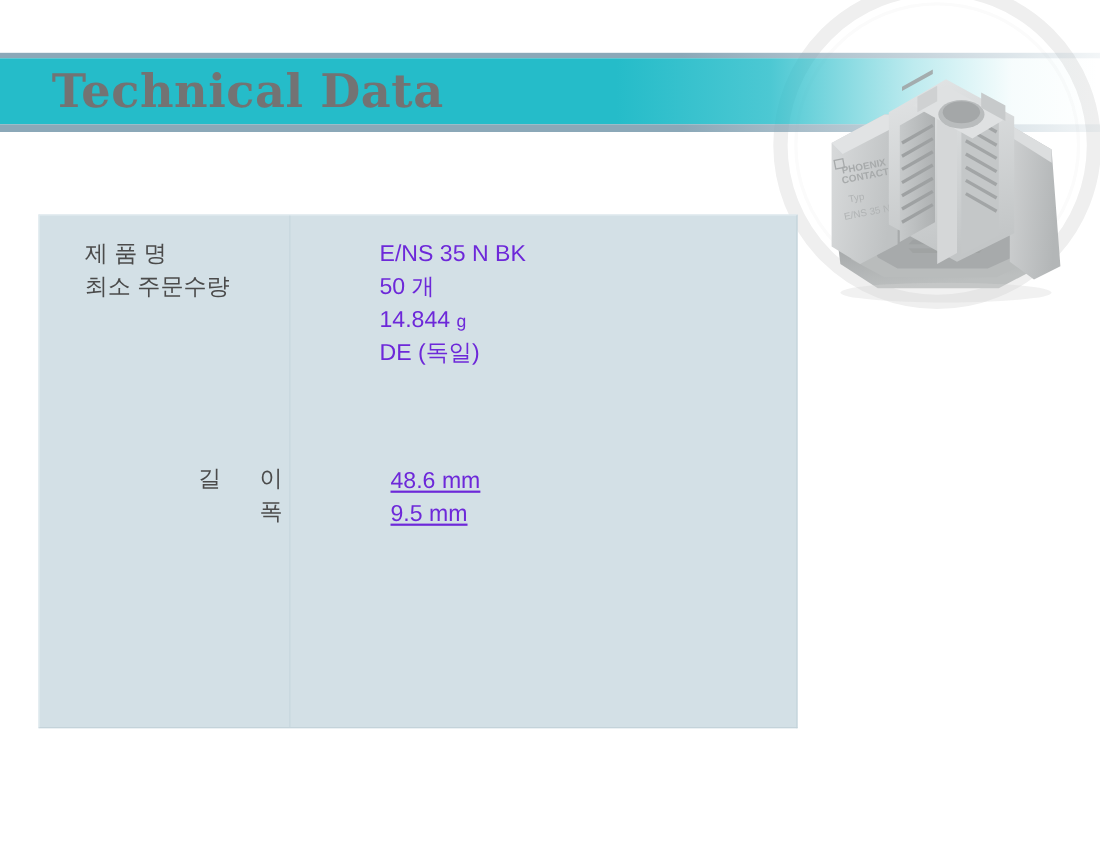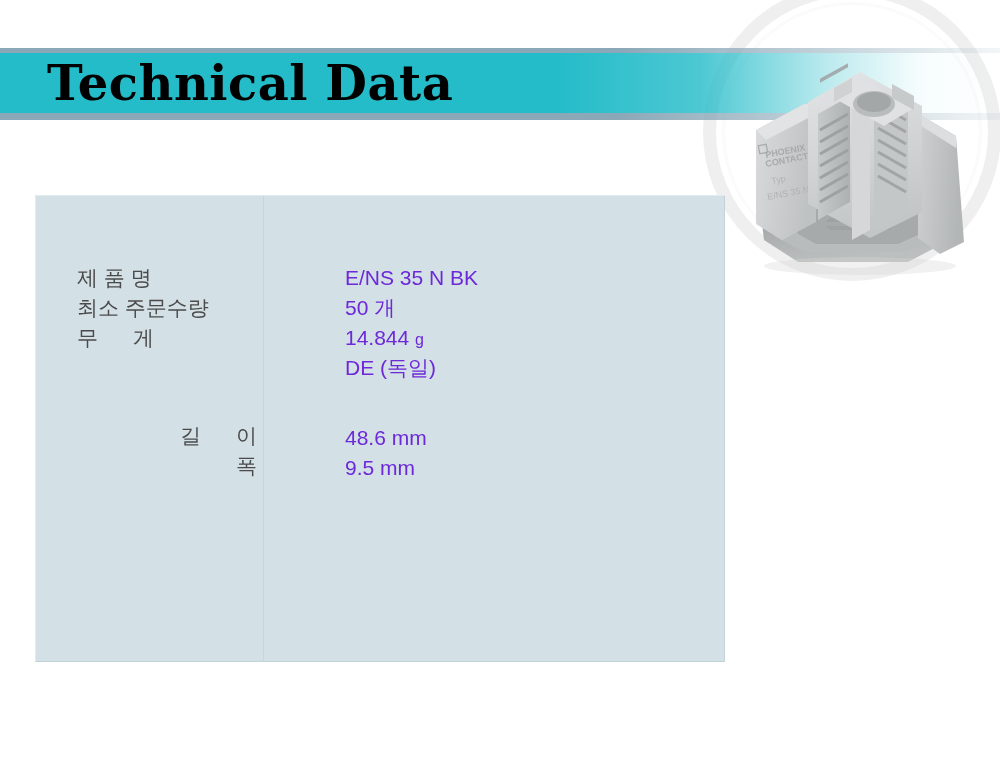--- a/index.html
+++ b/index.html
@@ -77,23 +77,23 @@
     width: 100%;
     height: 7px;
     background: linear-gradient(to right, #8ba8b8 0%, #8ba8b8 62%, rgba(139,168,184,0.10) 100%);
   }
   #page-title {
     position: absolute;
     left: 47px;
     top: 8px;
     font-family: "DejaVu Serif", serif;
     font-weight: bold;
-    font-size: 48px;
+    font-size: 42px;
     line-height: 54px;
-    color: #000000;
+    color: #737373;
     letter-spacing: 0.5px;
     white-space: nowrap;
     z-index: 2;
   }
 
   
   #product-photo {
     position: absolute;
     left: 742px;
     top: 52px;
@@ -125,21 +125,21 @@
     width: 1px;
     height: 100%;
     background: #c6d6dd;
   }
 
   .data-group {
     position: absolute;
     left: 0;
     width: 100%;
   }
-  #group-identity { top: 20px; margin-top: 47px; }
+  #group-identity { top: 20px; }
   #group-dimensions { top: 225px; text-align: right; }
 
   .data-row {
     position: relative;
     height: 30px;
     line-height: 30px;
   }
   .row-label {
     position: absolute;
     left: 41px;
@@ -149,22 +149,23 @@
     white-space: pre;
   }
   .row-value {
     position: absolute;
     left: 309px;
     font-size: 21px;
     color: #6d28d9;
     white-space: pre;
   }
   #group-dimensions .row-value {
-    left: 309px;
+    left: 319px;
     top: 2px;
+    text-decoration: underline;
   }
   .unit-small {
     font-size: 16px;
   }
 </style>
 </head>
 <body>
 
 <div id="ring-decoration"></div>
 
@@ -274,21 +275,20 @@
   <div class="data-group" id="group-identity">
     <div class="data-row">
       <span class="row-label">제 품 명</span>
       <span class="row-value">E/NS 35 N BK</span>
     </div>
     <div class="data-row">
       <span class="row-label">최소 주문수량</span>
       <span class="row-value">50 개</span>
     </div>
     <div class="data-row">
-      <span class="row-label">무      게</span>
       <span class="row-value"><span>14.844 </span><span class="unit-small">g</span></span>
     </div>
     <div class="data-row">
       <span class="row-value">DE (독일)</span>
     </div>
   </div>
 
   <div class="data-group" id="group-dimensions">
     <div class="data-row">
       <span class="row-label">길      이</span>

